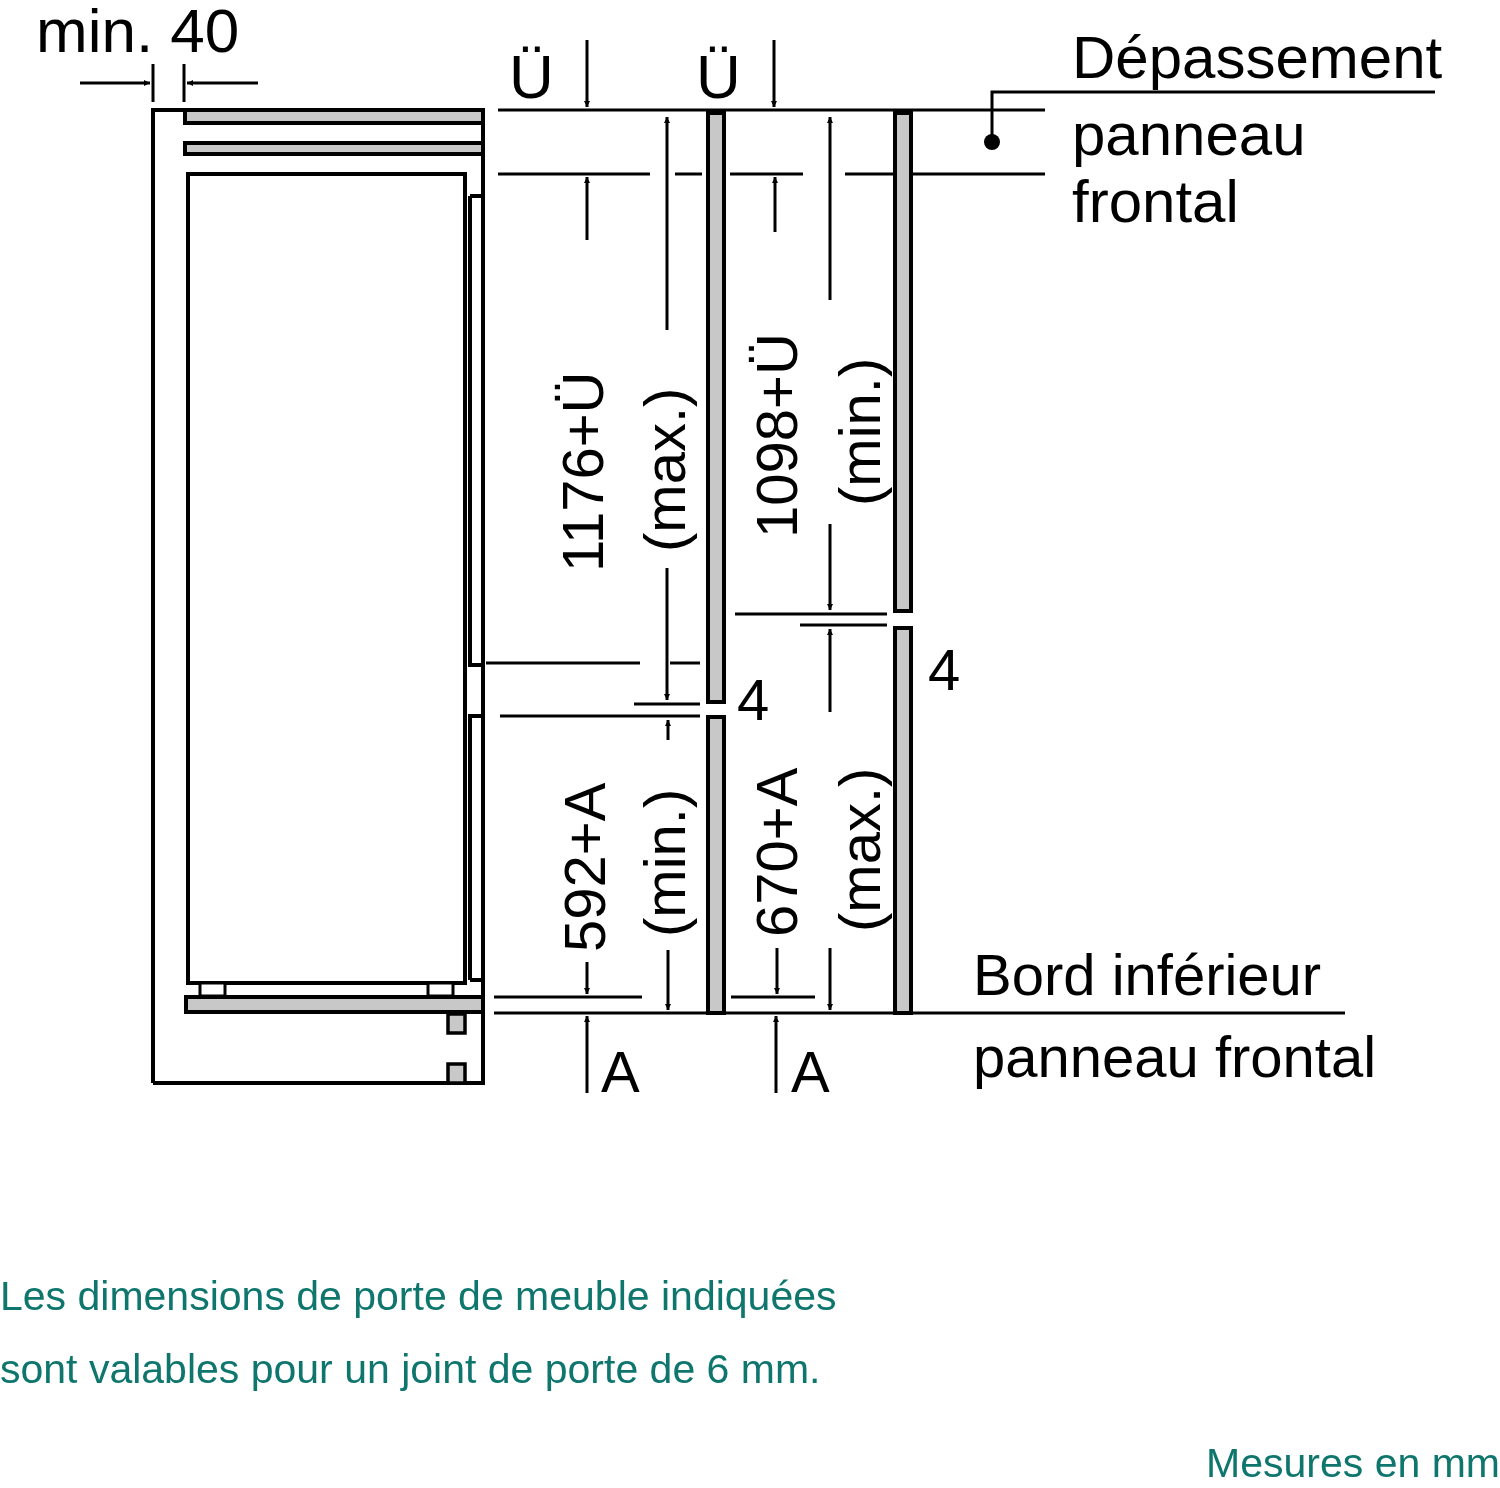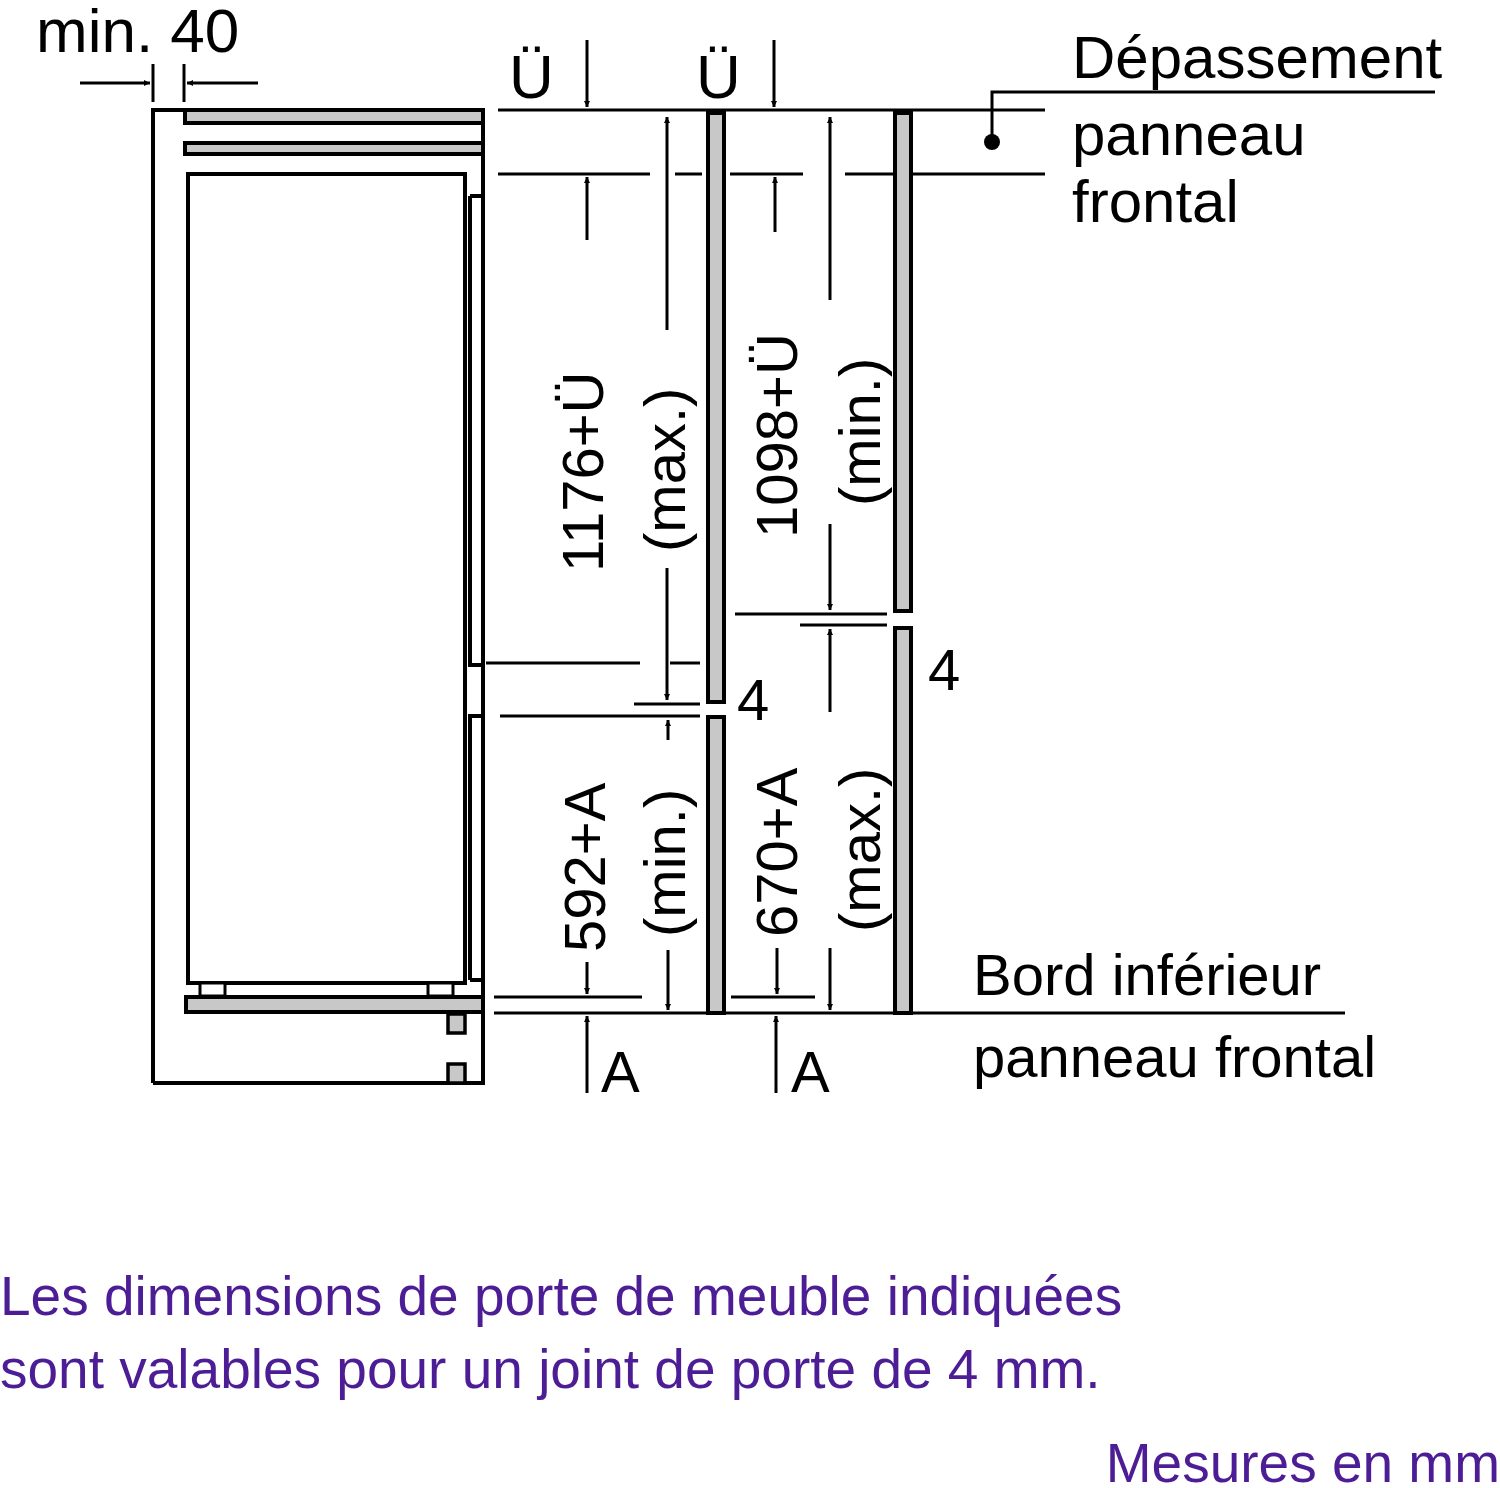--- a/index.html
+++ b/index.html
@@ -1,21 +1,21 @@
 <!DOCTYPE html>
 <html><head>
 <meta charset="utf-8">
 <style>
   html, body { margin:0; padding:0; background:#ffffff; }
   body { width:1500px; height:1488px; position:relative; overflow:hidden;
          font-family:"Liberation Sans", sans-serif; color:#000; }
   #diagram { position:absolute; left:0; top:0; width:1500px; height:1488px; }
   .t { font-family:"Liberation Sans", sans-serif; fill:#000; }
-  .note { position:absolute; font-family:"Liberation Sans", sans-serif; font-size:55px;
-          line-height:72px; color:#4c1d95; white-space:nowrap; }
+  .note { position:absolute; font-family:"Liberation Sans", sans-serif; font-size:41px;
+          line-height:72px; color:#0f766e; white-space:nowrap; }
 </style>
 </head>
 <body>
 
 <svg id="diagram" width="1500" height="1488" viewBox="0 0 1500 1488" xmlns="http://www.w3.org/2000/svg">
   <defs>
     <marker id="ah" viewBox="0 0 10 10" refX="10" refY="5" markerWidth="6" markerHeight="8" orient="auto" markerUnits="userSpaceOnUse">
       <path d="M0,0 L10,5 L0,10 z" fill="#000"></path>
     </marker>
   </defs>
@@ -133,14 +133,14 @@
   <circle cx="992" cy="142" r="8" fill="#000"></circle>
   <text class="t" x="1072" y="78" font-size="60">Dépassement</text>
   <text class="t" x="1072" y="155" font-size="60">panneau</text>
   <text class="t" x="1072" y="222" font-size="60">frontal</text>
 
   <text class="t" x="973" y="995" font-size="58">Bord inférieur</text>
   <text class="t" x="973" y="1077" font-size="58">panneau frontal</text>
 </svg>
 
 <div class="note" style="left:0; top:1260px;">Les dimensions de porte de meuble indiquées</div>
-<div class="note" style="left:0; top:1333px;">sont valables pour un joint de porte de 4 mm.</div>
+<div class="note" style="left:0; top:1333px;">sont valables pour un joint de porte de 6 mm.</div>
 <div class="note" style="right:0; top:1427px;">Mesures en mm</div>
 
 </body></html>

